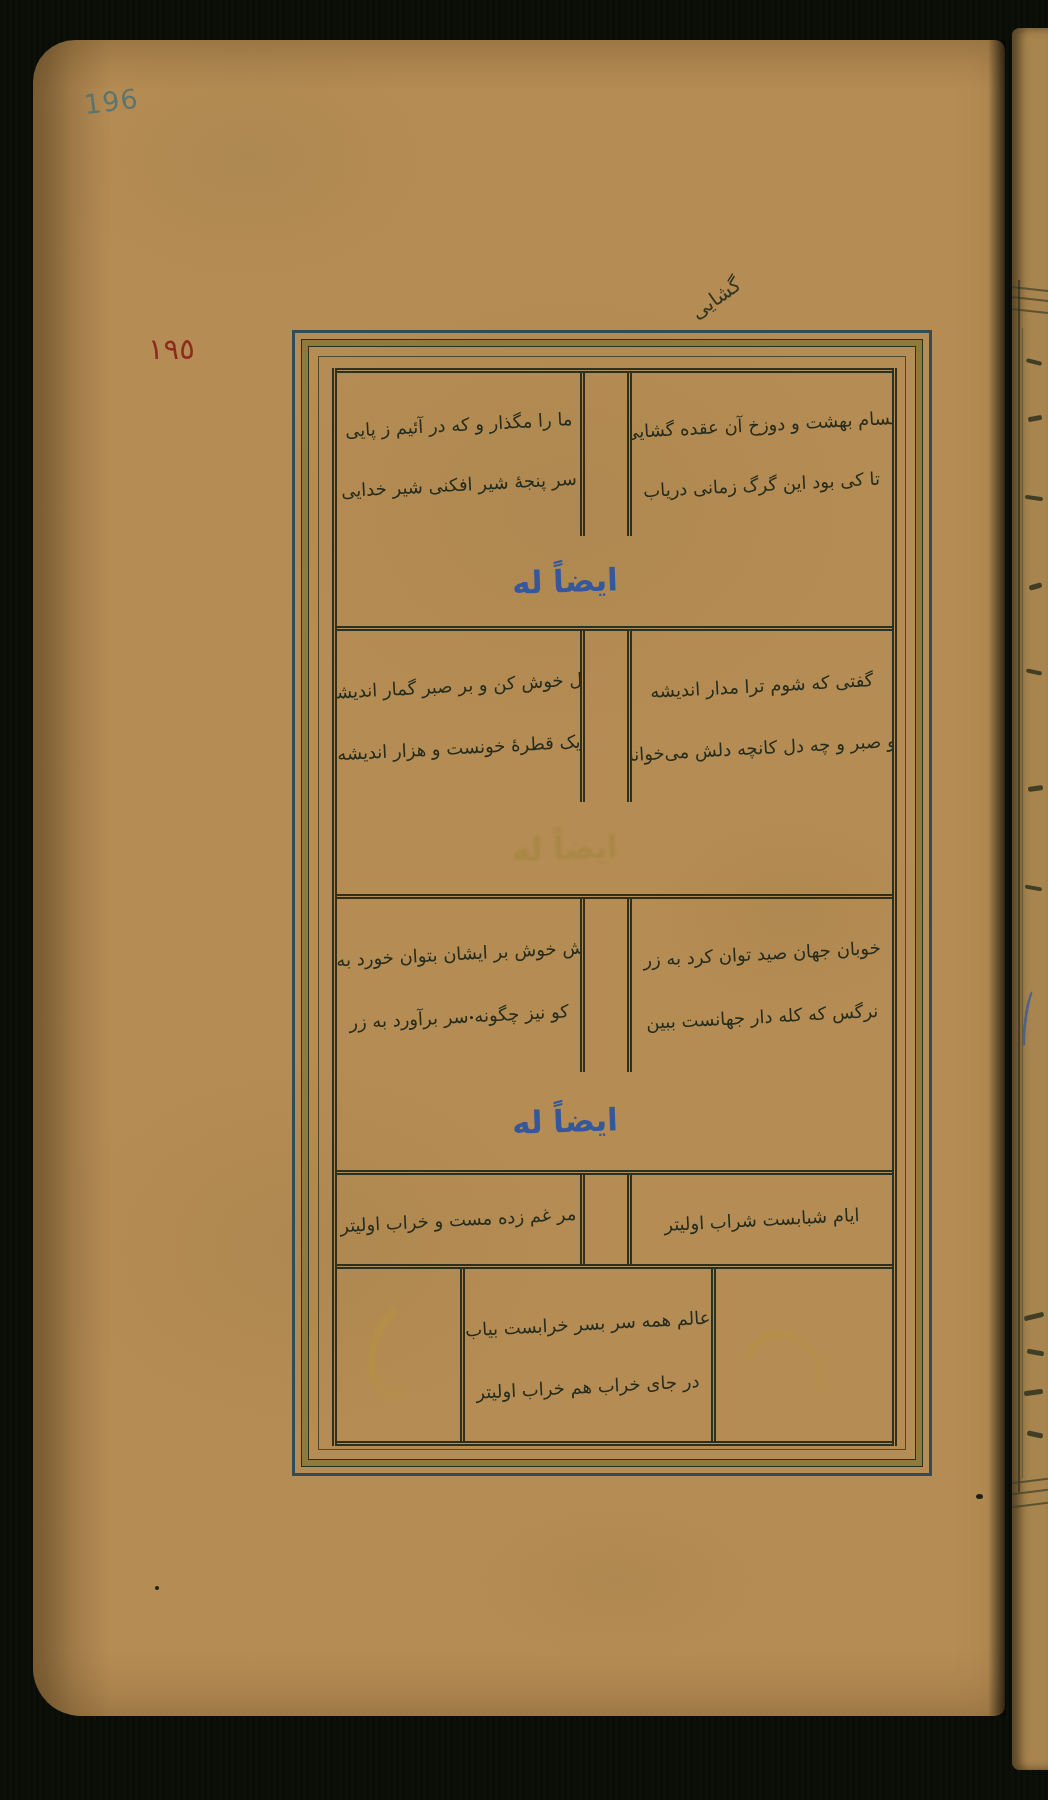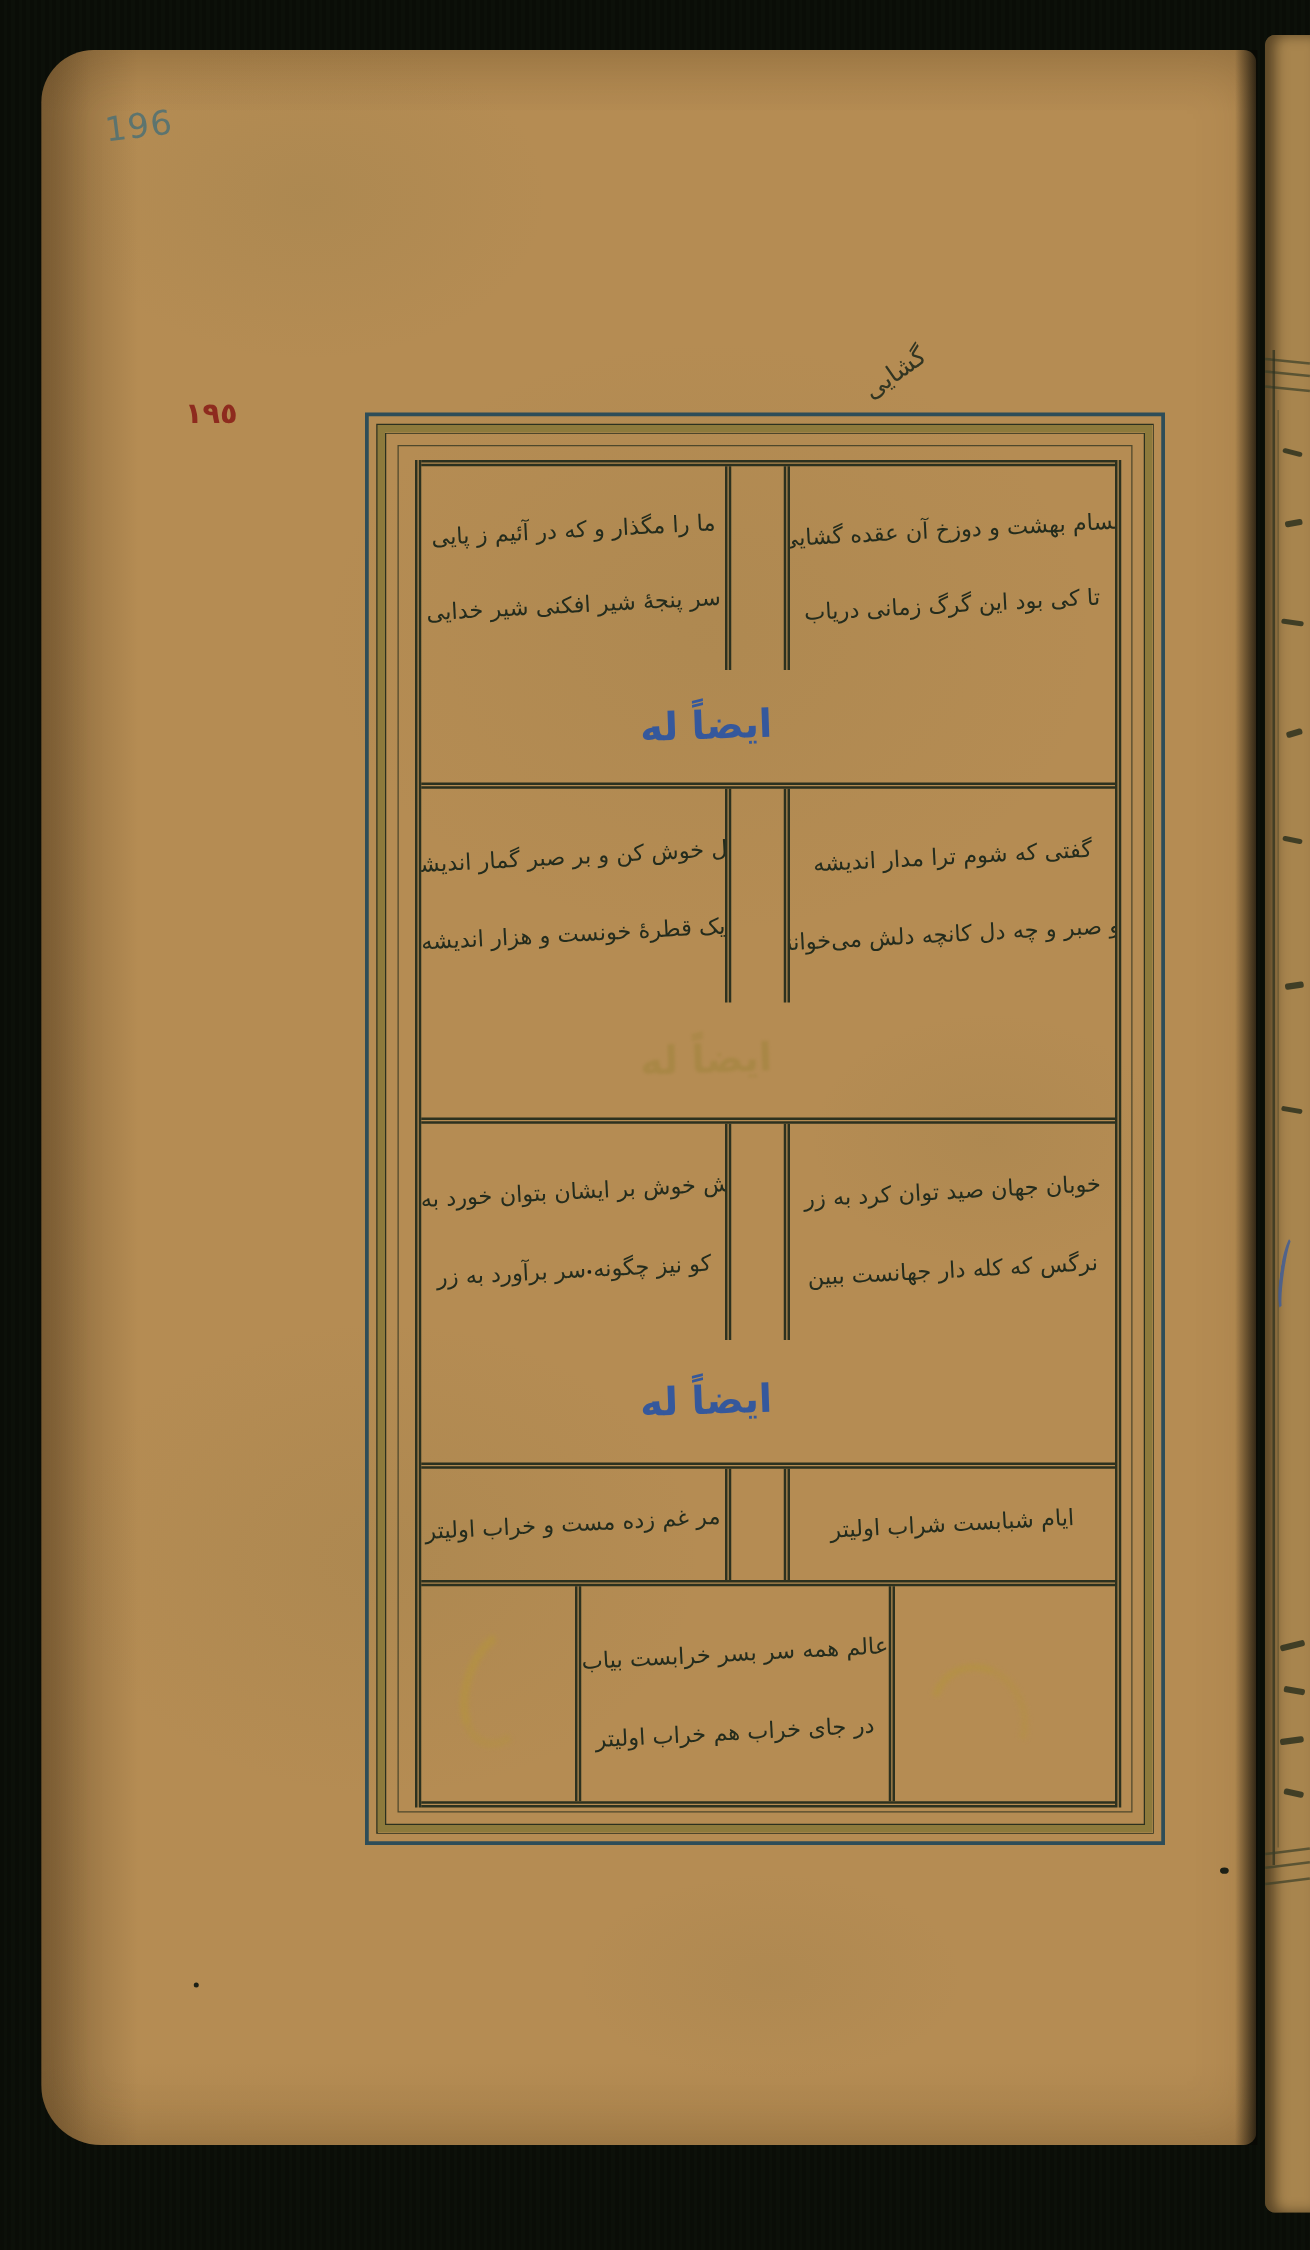--- a/index.html
+++ b/index.html
@@ -50,22 +50,22 @@
   .gutter{width:52px;border-left:5px double #2c311f;border-right:5px double #2c311f;}
   .p-left{flex:1}
   .p-empty-r{width:176px}
   .p-center{width:256px;border-left:5px double #2c311f;border-right:5px double #2c311f;}
   .p-empty-l{flex:1}
   .verse{font-size:18px;color:#242c1d;white-space:nowrap;transform:rotate(-3deg);
     line-height:1.3;}
   
   .folio-pencil{position:absolute;left:84px;top:86px;font-size:27px;color:#4f7174;
     opacity:.85;transform:rotate(-7deg);letter-spacing:1px;}
-  .folio-red{position:absolute;left:148px;top:318px;font-size:23px;color:#8e2b1e;
-    font-weight:bold;letter-spacing:3px;}
+  .folio-red{position:absolute;left:148px;top:332px;font-size:29px;color:#8e2b1e;
+    font-weight:normal;letter-spacing:3px;}
   .flourish{position:absolute;left:688px;top:286px;font-size:20px;color:#242c1d;
     transform:rotate(-35deg);opacity:.9;}
   .smudge{position:absolute;border-radius:50%;filter:blur(1.5px);}
   .smudge1{left:370px;top:1300px;width:64px;height:100px;border:7px solid transparent;
     border-left-color:rgba(180,148,60,.55);border-bottom-color:rgba(180,148,60,.32);
     transform:rotate(18deg);}
   .smudge2{left:744px;top:1330px;width:78px;height:88px;border:6px solid transparent;
     border-top-color:rgba(180,148,60,.5);border-right-color:rgba(180,148,60,.3);
     transform:rotate(-24deg);}
   .speck{position:absolute;background:#1c2016;border-radius:50%;}

